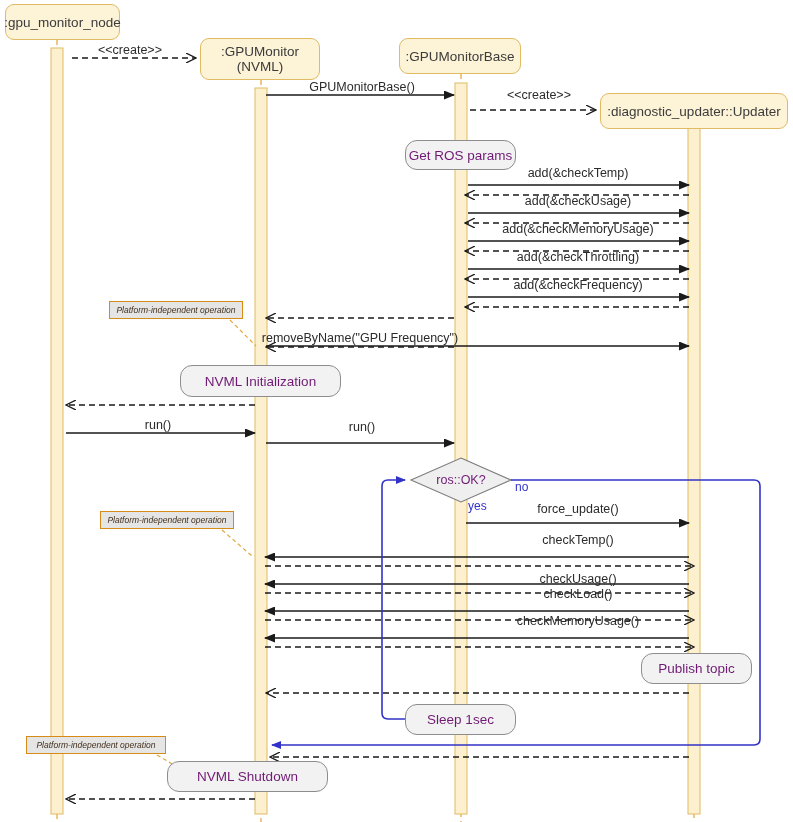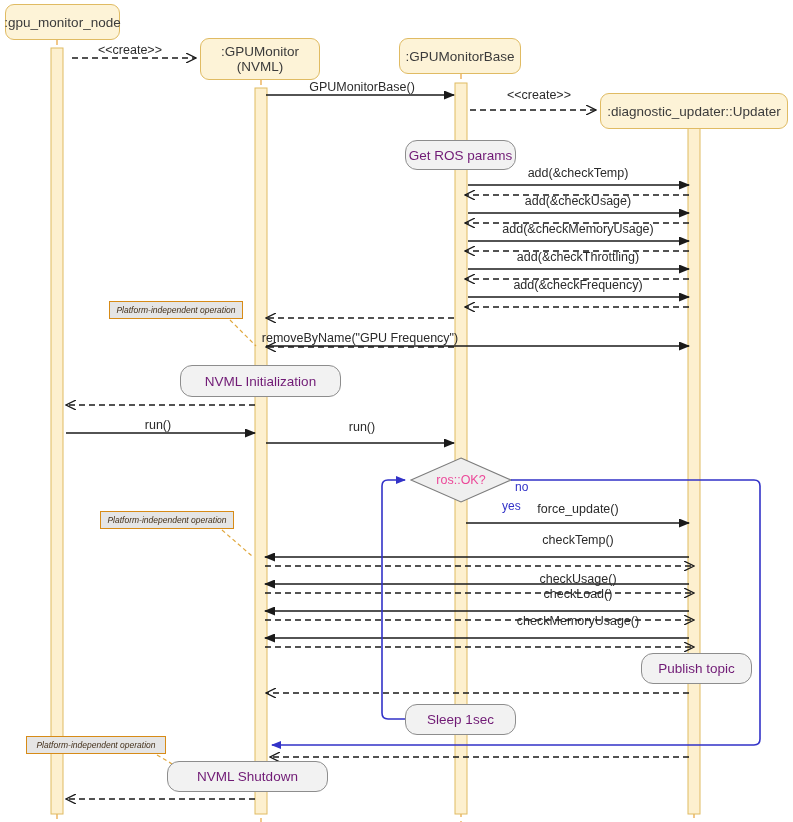--- a/index.html
+++ b/index.html
@@ -70,21 +70,21 @@
   }
   .branch{
     position:absolute;
     font-size:12px;
     color:#3232c8;
     white-space:nowrap;
   }
   .cond{
     position:absolute;
     font-size:12.5px;
-    color:#ec4899;
+    color:#701a75;
     white-space:nowrap;
     transform:translate(-50%,-50%);
   }
 </style>
 </head>
 <body>
 
 <div id="diagram">
 
   <svg class="layer">
@@ -188,16 +188,16 @@
       <div class="msg" style="left: 158px; top: 418px;">run()</div>
       <div class="msg" style="left: 362px; top: 420px;">run()</div>
       <div class="msg" style="left: 578px; top: 502px;">force_update()</div>
       <div class="msg" style="left: 578px; top: 533px;">checkTemp()</div>
       <div class="msg" style="left: 578px; top: 560px; margin-top: 12px;">checkUsage()</div>
       <div class="msg" style="left: 578px; top: 587px;">checkLoad()</div>
       <div class="msg" style="left: 578px; top: 614px;">checkMemoryUsage()</div>
     </div>
 
   <div class="cond" style="left:461px;top:480px;">ros::OK?</div>
-  <div class="branch" style="left:468px;top:499px;margin-left:34px;">yes</div>
+  <div class="branch" style="left:468px;top:499px;">yes</div>
   <div class="branch" style="left:515px;top:480px;">no</div>
 
 </div>
 
 </body></html>

